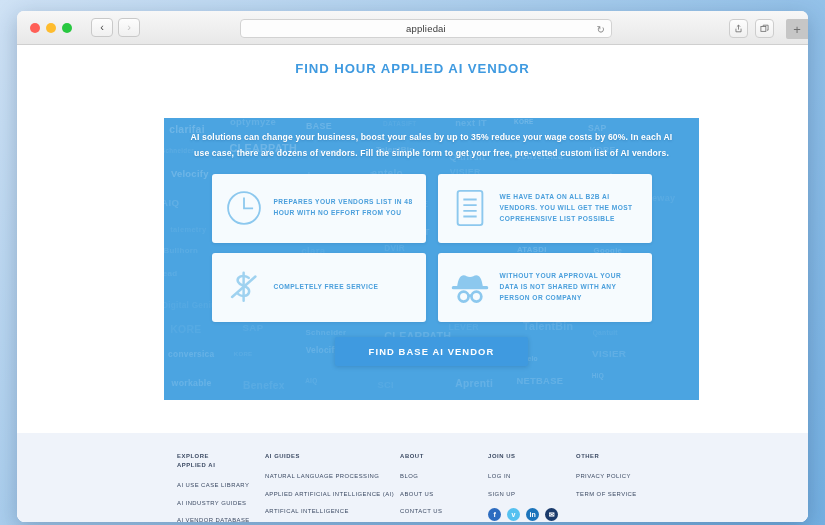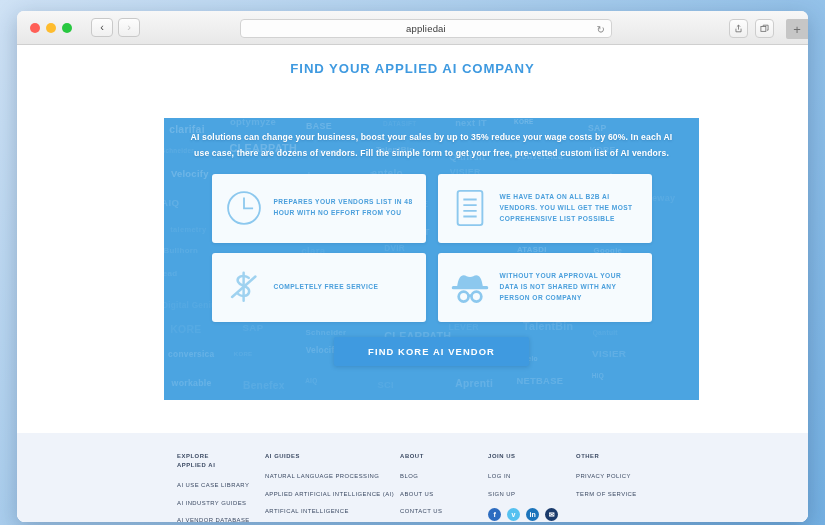--- a/index.html
+++ b/index.html
@@ -190,21 +190,21 @@
           </span>
         </div>
       </div>
       <div class="plusbtn">
         <span>+</span>
       </div>
     </div>
 
     <div class="page">
 
-      <div class="page-title">FIND YOUR APPLIED AI COMPANY</div>
+      <div class="page-title">FIND HOUR APPLIED AI VENDOR</div>
 
       <div class="hero">
         <div class="logowall">
             <div class="lw" style="left: 5.2px; top: 5.7px; font-size: 10.3px; opacity: 0.63;">clarifai</div>
             <div class="lw" style="left: 65.9px; top: -1.8px; font-size: 9.5px; opacity: 0.43;">optymyze</div>
             <div class="lw" style="left: 142.1px; top: 2.7px; font-size: 8.9px; opacity: 0.56;">BASE</div>
             <div class="lw" style="left: 219px; top: 1.6px; font-size: 6.5px; opacity: 0.22;">DATASIFT</div>
             <div class="lw" style="left: 291.2px; top: -0.3px; font-size: 9.2px; opacity: 0.43;">next IT</div>
             <div class="lw" style="left: 350px; top: 0.1px; font-size: 6.4px; opacity: 0.65;">KORE</div>
             <div class="lw" style="left: 423.9px; top: 5.4px; font-size: 8.6px; opacity: 0.54;">SAP</div>
@@ -326,21 +326,21 @@
                   <circle cx="30" cy="28.5" r="5.4" stroke="#8cc8ee" stroke-width="3" fill="none"></circle>
                   <path d="M21 27.5 H25" stroke="#8cc8ee" stroke-width="3" fill="none"></path>
                 </svg>
               </div>
               <div class="card-text">WITHOUT YOUR APPROVAL YOUR DATA IS NOT SHARED WITH ANY PERSON OR COMPANY</div>
             </div>
 
           </div>
 
           <div class="cta-wrap">
-            <div class="cta">FIND KORE AI VENDOR</div>
+            <div class="cta">FIND BASE AI VENDOR</div>
           </div>
         </div>
       </div>
 
       <div class="footer">
         <div class="footer-grid">
 
           <div>
             <div class="fcol-head">EXPLORE
 APPLIED AI</div>

